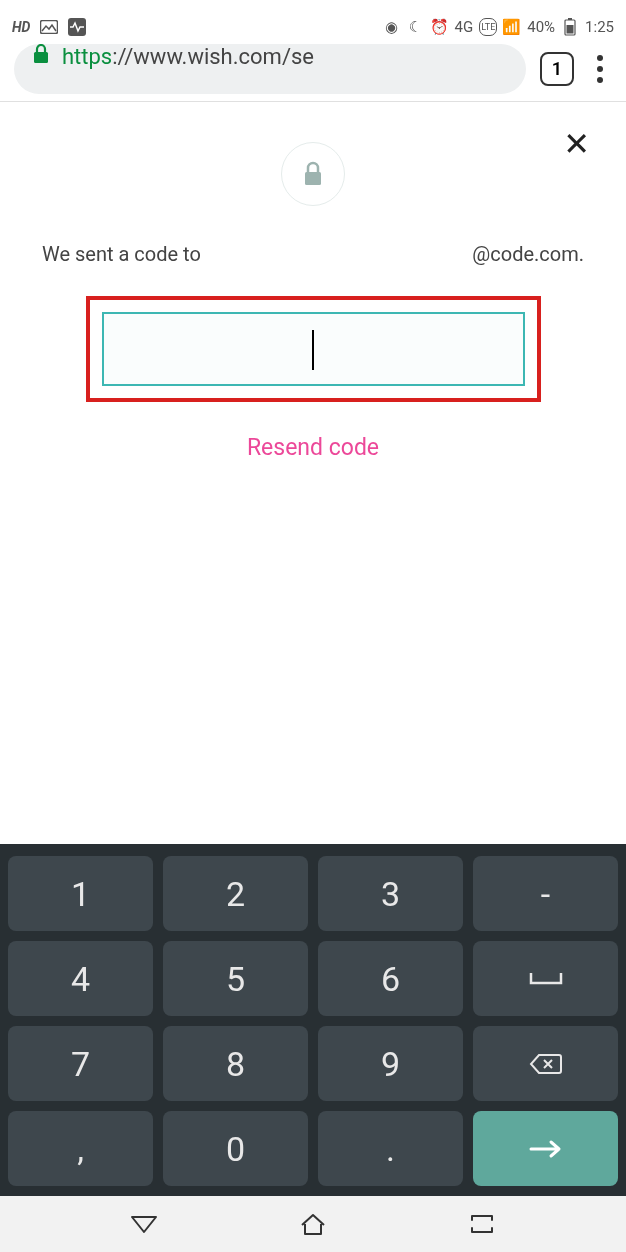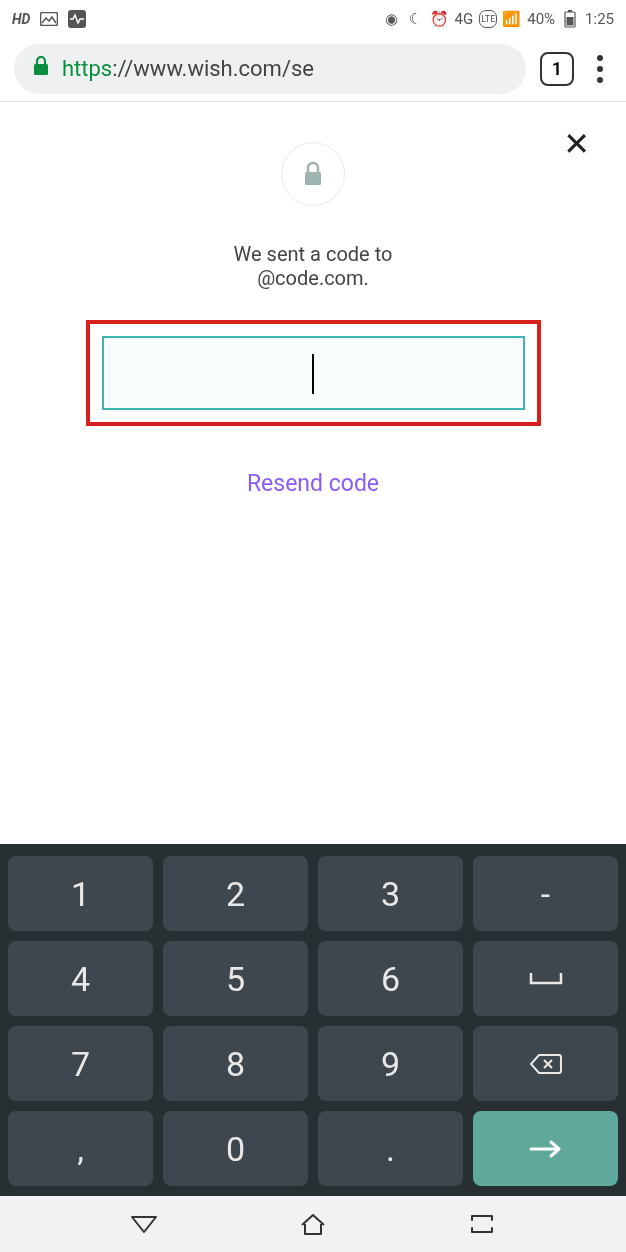--- a/index.html
+++ b/index.html
@@ -1,45 +1,45 @@
 <!DOCTYPE html>
 <html><head>
   <meta charset="utf-8">
   <style>
     * { margin: 0; padding: 0; box-sizing: border-box; font-family: -apple-system, BlinkMacSystemFont, 'Segoe UI', Roboto, sans-serif; }
     body { width: 626px; height: 1252px; background: #fff; display: flex; flex-direction: column; overflow: hidden; }
     
     
-    .status-bar { height: 36px; display: flex; align-items: flex-start; justify-content: space-between; padding: 10px 12px; font-size: 14px; color: #555; }
+    .status-bar { height: 36px; display: flex; align-items: flex-end; justify-content: space-between; padding: 0 12px; font-size: 14px; color: #555; }
     .status-left { display: flex; align-items: center; gap: 10px; font-weight: bold; font-style: italic; }
     .status-right { display: flex; align-items: center; gap: 6px; font-size: 15px; }
     .status-icons { display: flex; gap: 6px; align-items: center; }
     .ico { display: inline-flex; width: 18px; height: 18px; align-items: center; justify-content: center; }
     
     
     .browser-bar { height: 66px; display: flex; align-items: center; padding: 0 14px; gap: 14px; border-bottom: 1px solid #e0e0e0; }
-    .url-pill { flex: 1; height: 50px; background: #eef0f1; border-radius: 25px; display: flex; align-items: center; padding: 0 18px; gap: 12px; font-size: 22px; color: #333; overflow:hidden; }
+    .url-pill { flex: 1; height: 50px; background: #eef0f1; border-radius: 25px; display: flex; align-items: flex-start; padding: 0 18px; gap: 12px; font-size: 22px; color: #333; overflow:hidden; }
     .lock-green { color: #0a8f3f; }
     .url-text { white-space: nowrap; overflow: hidden; }
     .url-https { color: #0a8f3f; }
     .url-rest { color: #444; }
     .tab-counter { width: 34px; height: 34px; border: 2.5px solid #333; border-radius: 8px; display: flex; align-items: center; justify-content: center; font-weight: 600; font-size: 18px; }
     .menu-dots { width: 24px; display: flex; flex-direction: column; align-items: center; gap: 5px; }
     .menu-dots span { width: 6px; height: 6px; background: #333; border-radius: 50%; }
     
     
     .content { flex: 1; padding: 40px 30px 0; position: relative; display: flex; flex-direction: column; align-items: center; }
     .close-x { position: absolute; top: 26px; right: 36px; font-size: 32px; color: #222; cursor: pointer; line-height:1; }
     .lock-circle { width: 64px; height: 64px; border: 1px solid #e5eceb; border-radius: 50%; display: flex; align-items: center; justify-content: center; margin-bottom: 36px; color: #9db3af; font-size:22px; }
     .title { font-size: 30px; font-weight: 700; color: #222; margin-bottom: 18px; text-align: center; }
-    .subtitle { font-size: 20px; color: #444; text-align: center; width: 100%; display:flex; justify-content:space-between; padding: 0 12px 30px; flex-direction: column; }
+    .subtitle { font-size: 20px; color: #444; text-align: center; width: 100%; display:flex; justify-content:space-between; padding: 0 12px 30px; }
     .input-highlight { border: 4px solid #d8201e; padding: 12px; width: 455px; }
     .code-input { width: 100%; height: 74px; border: 2px solid #3db7b3; background: #fafdfd; font-size: 28px; text-align: center; outline: none; }
     .cursor-bar { display:inline-block; width:2px; height:40px; background:#000; position:relative; top:16px; }
-    .resend { margin-top: 44px; font-size: 23px; color: #8b5cf6; cursor: pointer; }
+    .resend { margin-top: 32px; font-size: 23px; color: #ec4899; cursor: pointer; }
     
     
     .keyboard { background: #282f33; padding: 12px 8px 10px; }
     .krow { display: flex; gap: 10px; margin-bottom: 10px; }
     .krow:last-child { margin-bottom: 0; }
     .key { flex: 1; height: 75px; background: #3e474d; border-radius: 8px; display: flex; align-items: center; justify-content: center; font-size: 34px; color: #e8e8e8; cursor: pointer; }
     .key-go { background: #5fa89c; font-size: 36px; font-weight: bold; }
     
     
     .nav-bar { height: 56px; background: #f2f2f2; display: flex; align-items: center; justify-content: space-around; padding: 0 60px; }

